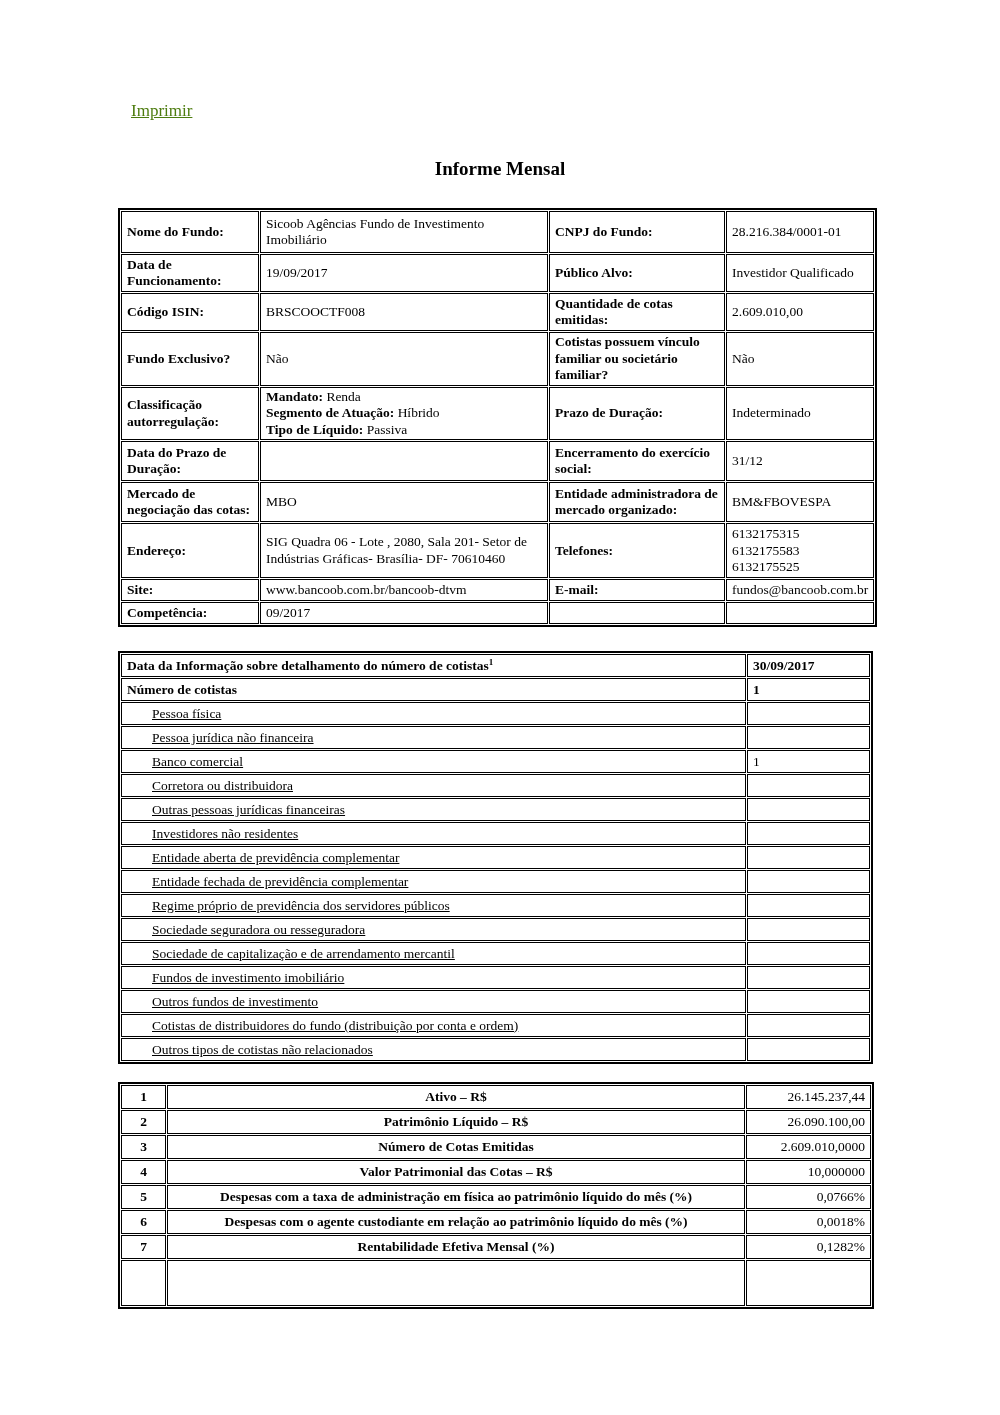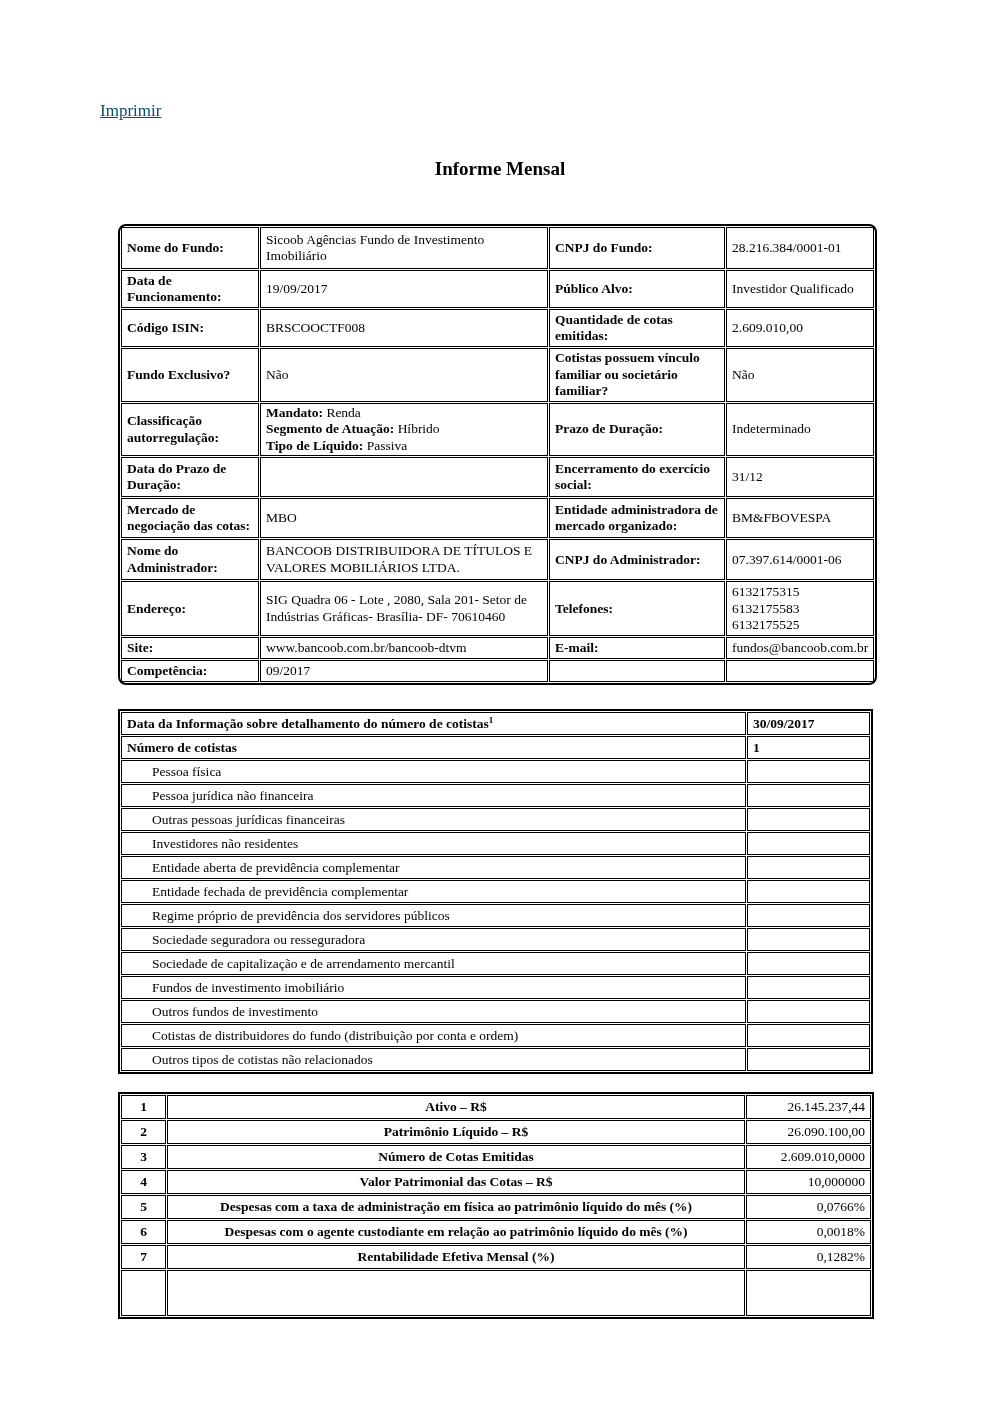--- a/index.html
+++ b/index.html
@@ -10,22 +10,23 @@
     font-family: "Liberation Serif", serif;
     overflow: hidden;
   }
   .print-wrap {
     padding-top: 101px;
     padding-left: 100px;
     height: 21px;
   }
   a.print-link {
     font-size: 17px;
-    color: #0c4a6e;
+    color: #4d7c0f;
     cursor: pointer;
+    margin-left: 31px;
   }
   h1.page-title {
     margin: 30px 0 0 0;
     text-align: center;
     font-size: 19px;
     font-weight: bold;
     line-height: 33px;
   }
   table.doc {
     border-collapse: separate;
@@ -39,33 +40,33 @@
     border: 1px solid #000;
     box-sizing: border-box;
     font-size: 13.5px;
     line-height: 1.22;
     padding: 1px 5px;
     vertical-align: middle;
     overflow: hidden;
     word-wrap: break-word;
   }
   .lbl { font-weight: bold; }
-  .t1 { margin-top: 39px; border-radius: 8px; }
+  .t1 { margin-top: 23px; }
   tr.h42 td { height: 42px; }
   tr.h38 td { height: 38px; }
   tr.h54 td { height: 54px; }
   tr.h53 td { height: 53px; }
   tr.h40 td { height: 40px; }
   tr.h41 td { height: 41px; }
   tr.h55 td { height: 55px; }
   tr.h22 td { height: 22px; }
   .t2 { margin-top: 24px; }
   .t2 td { height: 23px; }
   .t2 td.val { text-align: left; }
-  .t2 td.sub { padding-left: 30px; }
+  .t2 td.sub { padding-left: 30px; text-decoration: underline; }
   sup { font-size: 9px; vertical-align: super; line-height: 0; }
   .t3-clip { height: 236px; overflow: hidden; margin-top: 18px; }
   .t3 { margin-top: 0; }
   .t3 td { height: 24px; text-align: center; }
   .t3 td.num { text-align: center; font-weight: bold; }
   .t3 td.val { text-align: right; }
   tr.partial td { height: 46px; }
 </style>
 </head>
 <body>
@@ -123,26 +124,20 @@
     <td></td>
     <td class="lbl">Encerramento do exercício social:</td>
     <td>31/12</td>
   </tr>
   <tr class="h40">
     <td class="lbl">Mercado de negociação das cotas:</td>
     <td>MBO</td>
     <td class="lbl">Entidade administradora de mercado organizado:</td>
     <td>BM&amp;FBOVESPA</td>
   </tr>
-  <tr class="h41">
-    <td class="lbl">Nome do Administrador:</td>
-    <td>BANCOOB DISTRIBUIDORA DE TÍTULOS E VALORES MOBILIÁRIOS LTDA.</td>
-    <td class="lbl">CNPJ do Administrador:</td>
-    <td>07.397.614/0001-06</td>
-  </tr>
   <tr class="h55">
     <td class="lbl">Endereço:</td>
     <td>SIG Quadra 06 - Lote , 2080, Sala 201- Setor de Indústrias Gráficas- Brasília- DF- 70610460</td>
     <td class="lbl">Telefones:</td>
     <td>
       <div>6132175315</div>
       <div>6132175583</div>
       <div>6132175525</div>
     </td>
   </tr>
@@ -174,20 +169,28 @@
   <tr>
     <td class="lbl">Número de cotistas</td>
     <td class="lbl val">1</td>
   </tr>
   <tr>
     <td class="sub">Pessoa física</td>
     <td class="val"></td>
   </tr>
   <tr>
     <td class="sub">Pessoa jurídica não financeira</td>
+    <td class="val"></td>
+  </tr>
+  <tr>
+    <td class="sub">Banco comercial</td>
+    <td class="val">1</td>
+  </tr>
+  <tr>
+    <td class="sub">Corretora ou distribuidora</td>
     <td class="val"></td>
   </tr>
   <tr>
     <td class="sub">Outras pessoas jurídicas financeiras</td>
     <td class="val"></td>
   </tr>
   <tr>
     <td class="sub">Investidores não residentes</td>
     <td class="val"></td>
   </tr>

